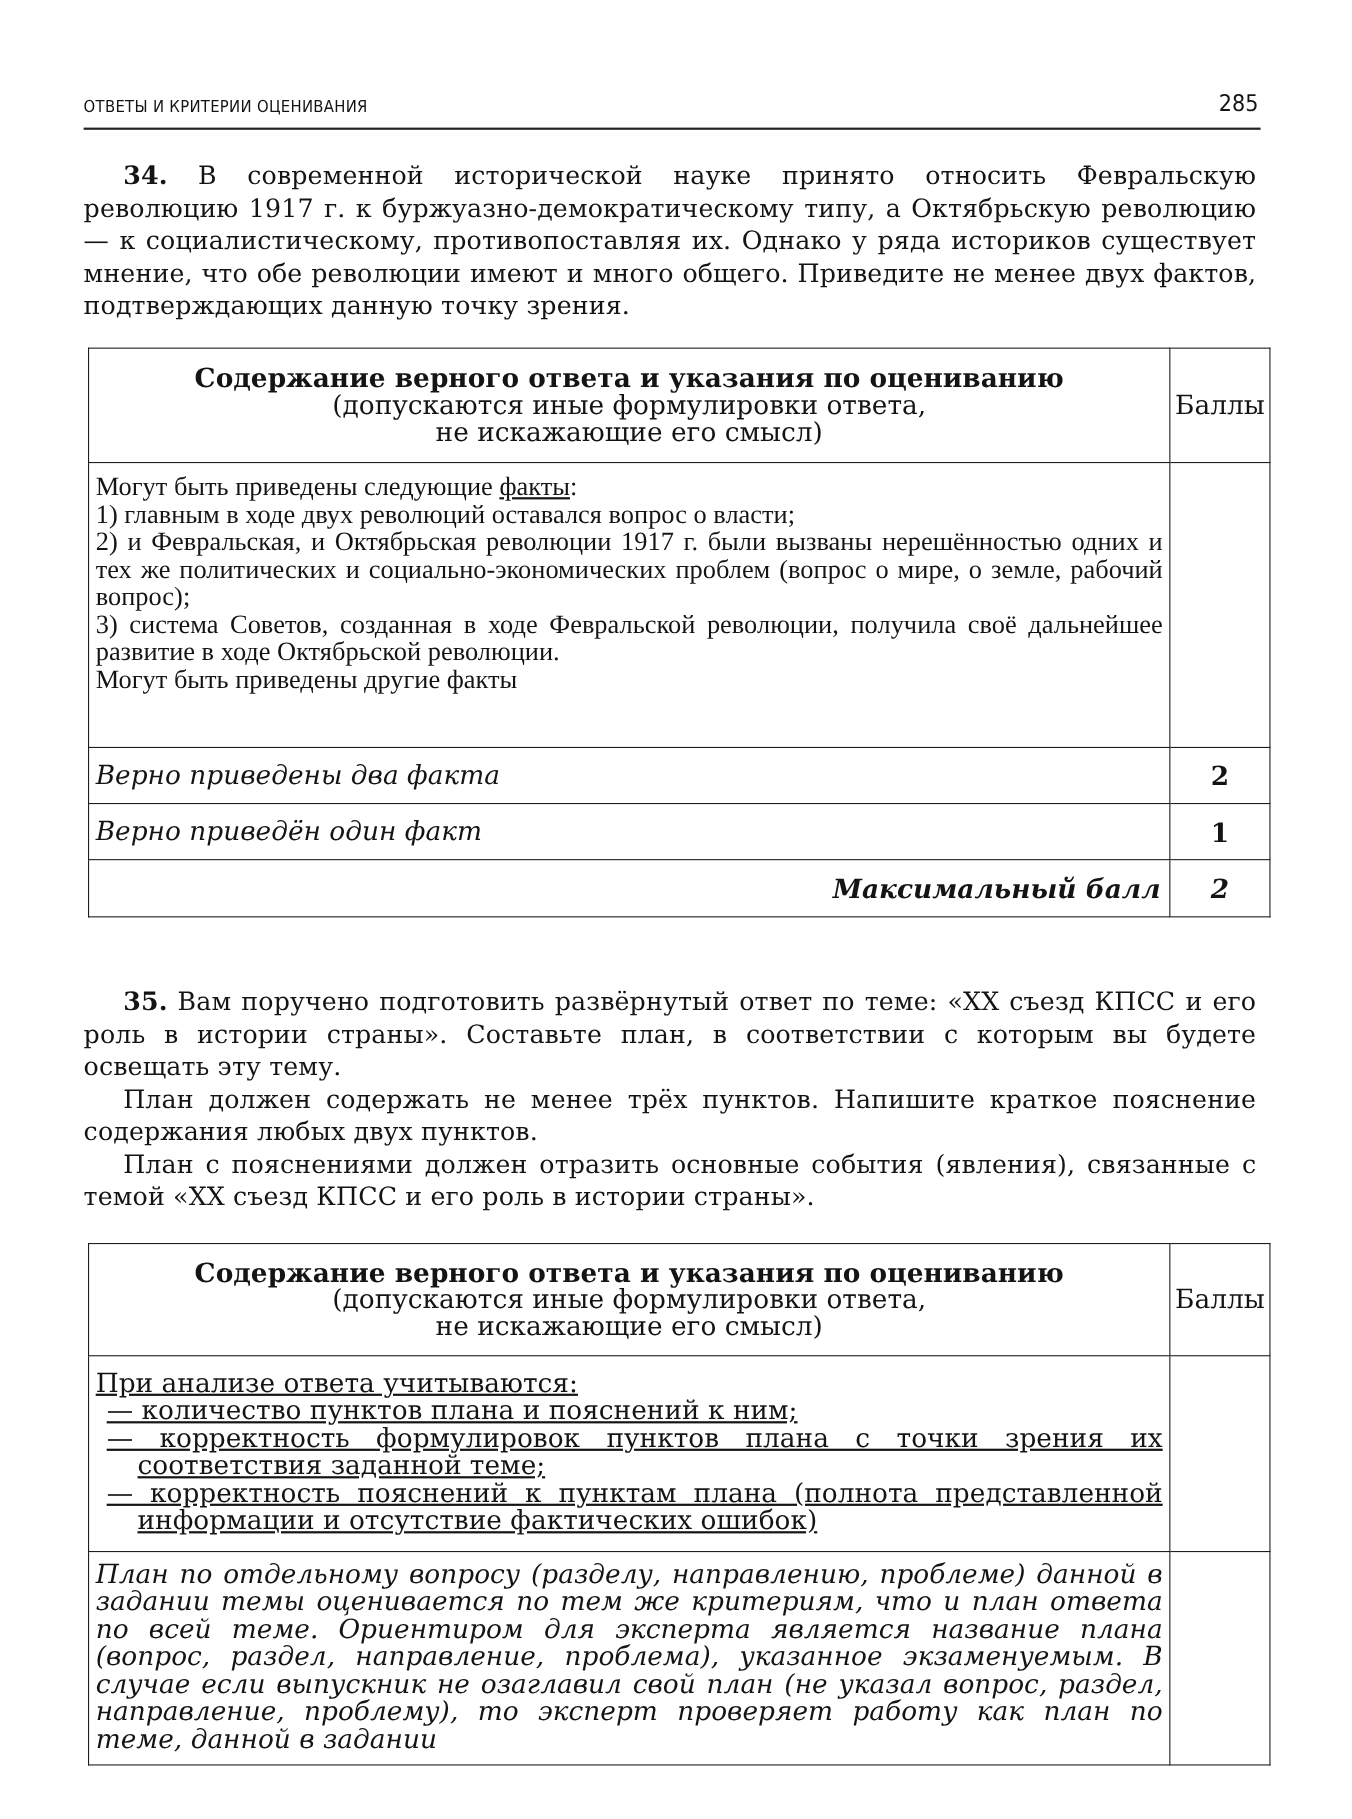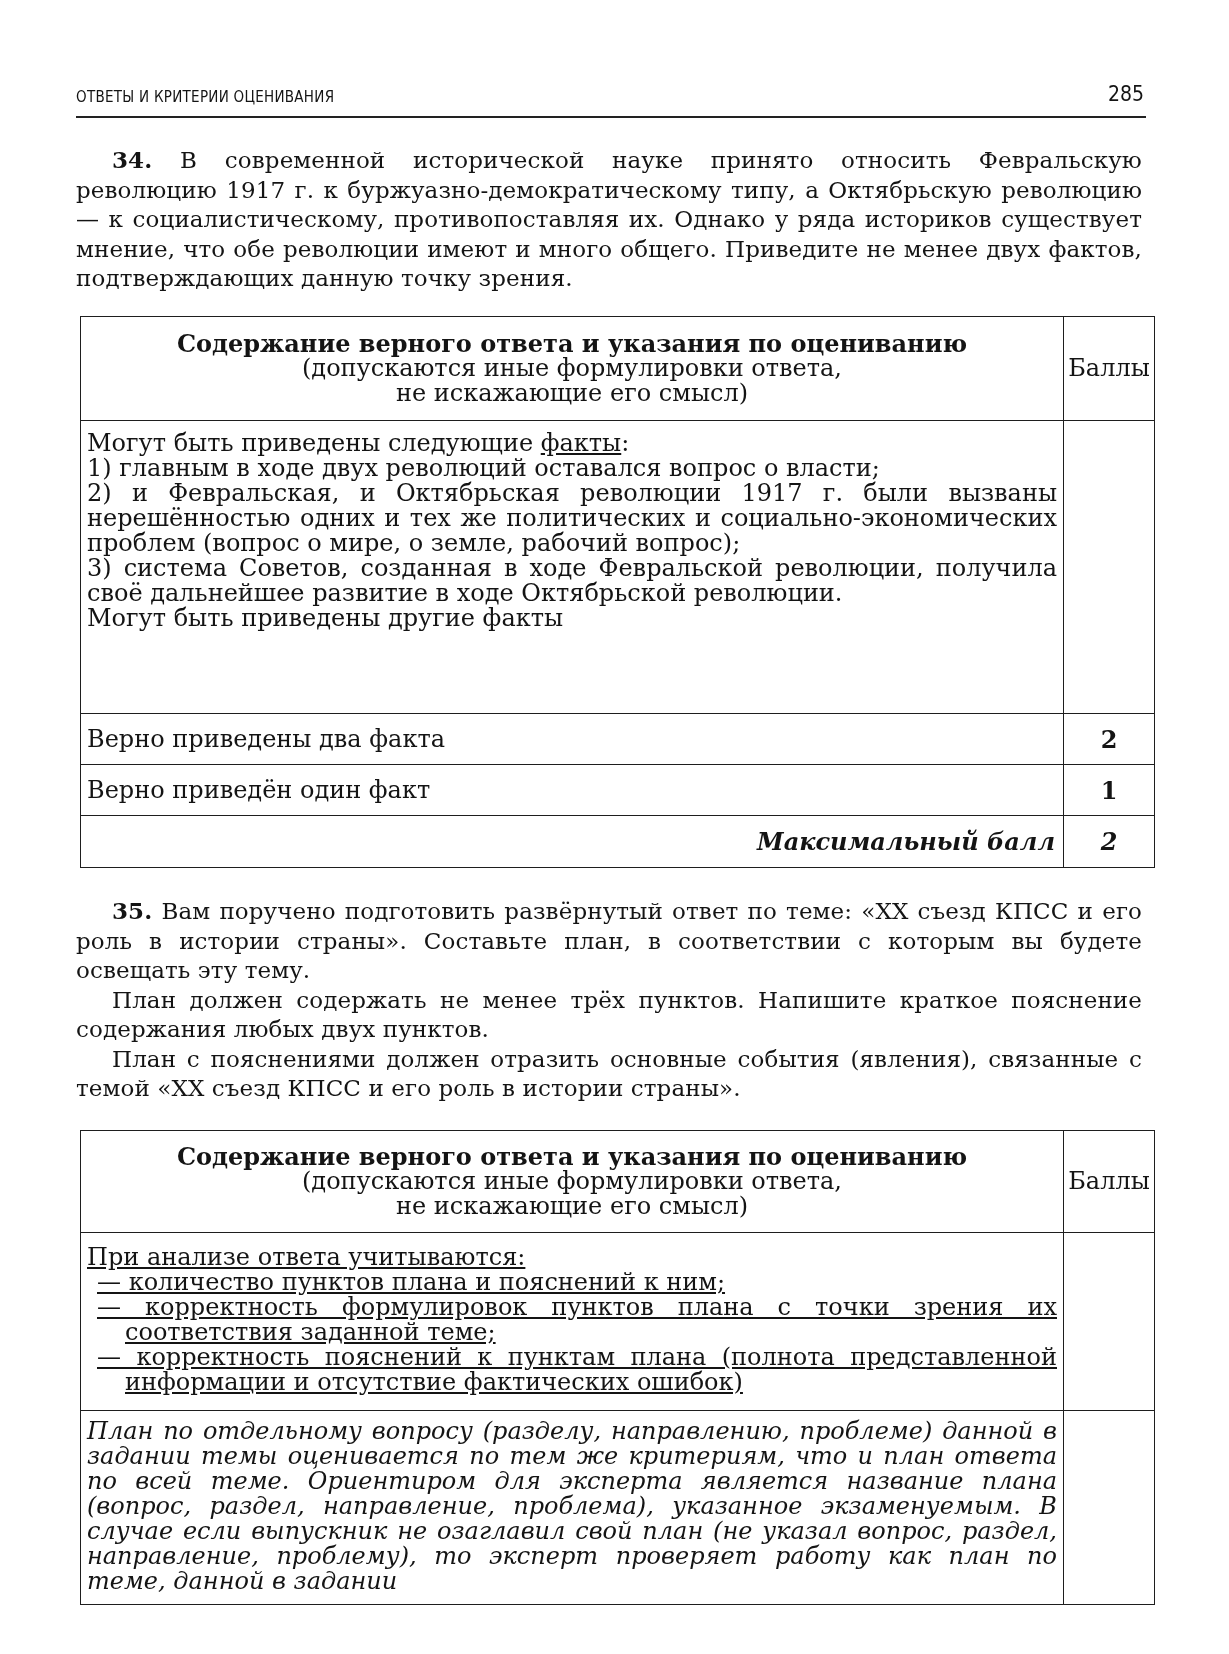--- a/index.html
+++ b/index.html
@@ -24,21 +24,21 @@
     position: absolute; left: 80px; width: 1075px;
     border-collapse: collapse;
     font-family: "DejaVu Serif", serif; font-size: 24px; line-height: 25px;
   }
   table.crit td, table.crit th { border: 1.6px solid #1e1e1e; vertical-align: top; padding: 0; }
   table.crit th { font-weight: normal; }
   .hdr-main { text-align: center; vertical-align: middle !important; }
   .hdr-main .b { font-weight: bold; }
   .hdr-score { width: 90px; text-align: center; vertical-align: middle !important; font-weight: bold; }
   .body-cell { padding: 6px 6px 10px 6px !important; text-align: justify; }
-  .row-cell { padding: 0 6px !important; vertical-align: middle !important; height: 50px; }
+  .row-cell { padding: 0 6px !important; vertical-align: middle !important; height: 50px; font-style: italic; }
   .score-cell { text-align: center; vertical-align: middle !important; font-weight: bold; }
   .max-label { text-align: right; font-style: italic; font-weight: bold; padding-right: 8px !important; vertical-align: middle !important; }
   .max-score { font-style: italic; }
   .u { text-decoration: underline; }
   .dash-item { padding-left: 38px; text-indent: -28px; }
   .ital { font-style: italic; margin-left: 24px; }
 </style>
 </head>
 <body>
 
@@ -54,21 +54,21 @@
 <table class="crit" style="top:316px;">
   <tbody>
       <tr style="height:104px;">
     <th class="hdr-main">
       <div class="b">Содержание верного ответа и указания по оцениванию</div>
       <div>(допускаются иные формулировки ответа,</div>
       <div>не искажающие его смысл)</div>
     </th>
     <th class="hdr-score">Баллы</th>
   </tr>
-  <tr style="height:293px;">
+  <tr style="height:259px;font-family:Liberation Serif, serif;">
     <td class="body-cell" style="padding-top:10px !important;">
       <div><span>Могут быть приведены следующие </span><span class="u">факты</span><span>:</span></div>
       <div>1) главным в ходе двух революций оставался вопрос о власти;</div>
       <div>2) и Февральская, и Октябрьская революции 1917 г. были вызваны нерешённостью одних и тех же политических и социально-экономических проблем (вопрос о мире, о земле, рабочий вопрос);</div>
       <div>3) система Советов, созданная в ходе Февральской революции, получила своё дальнейшее развитие в ходе Октябрьской революции.</div>
       <div>Могут быть приведены другие факты</div>
     </td>
     <td></td>
   </tr>
   <tr style="height:51px;">

